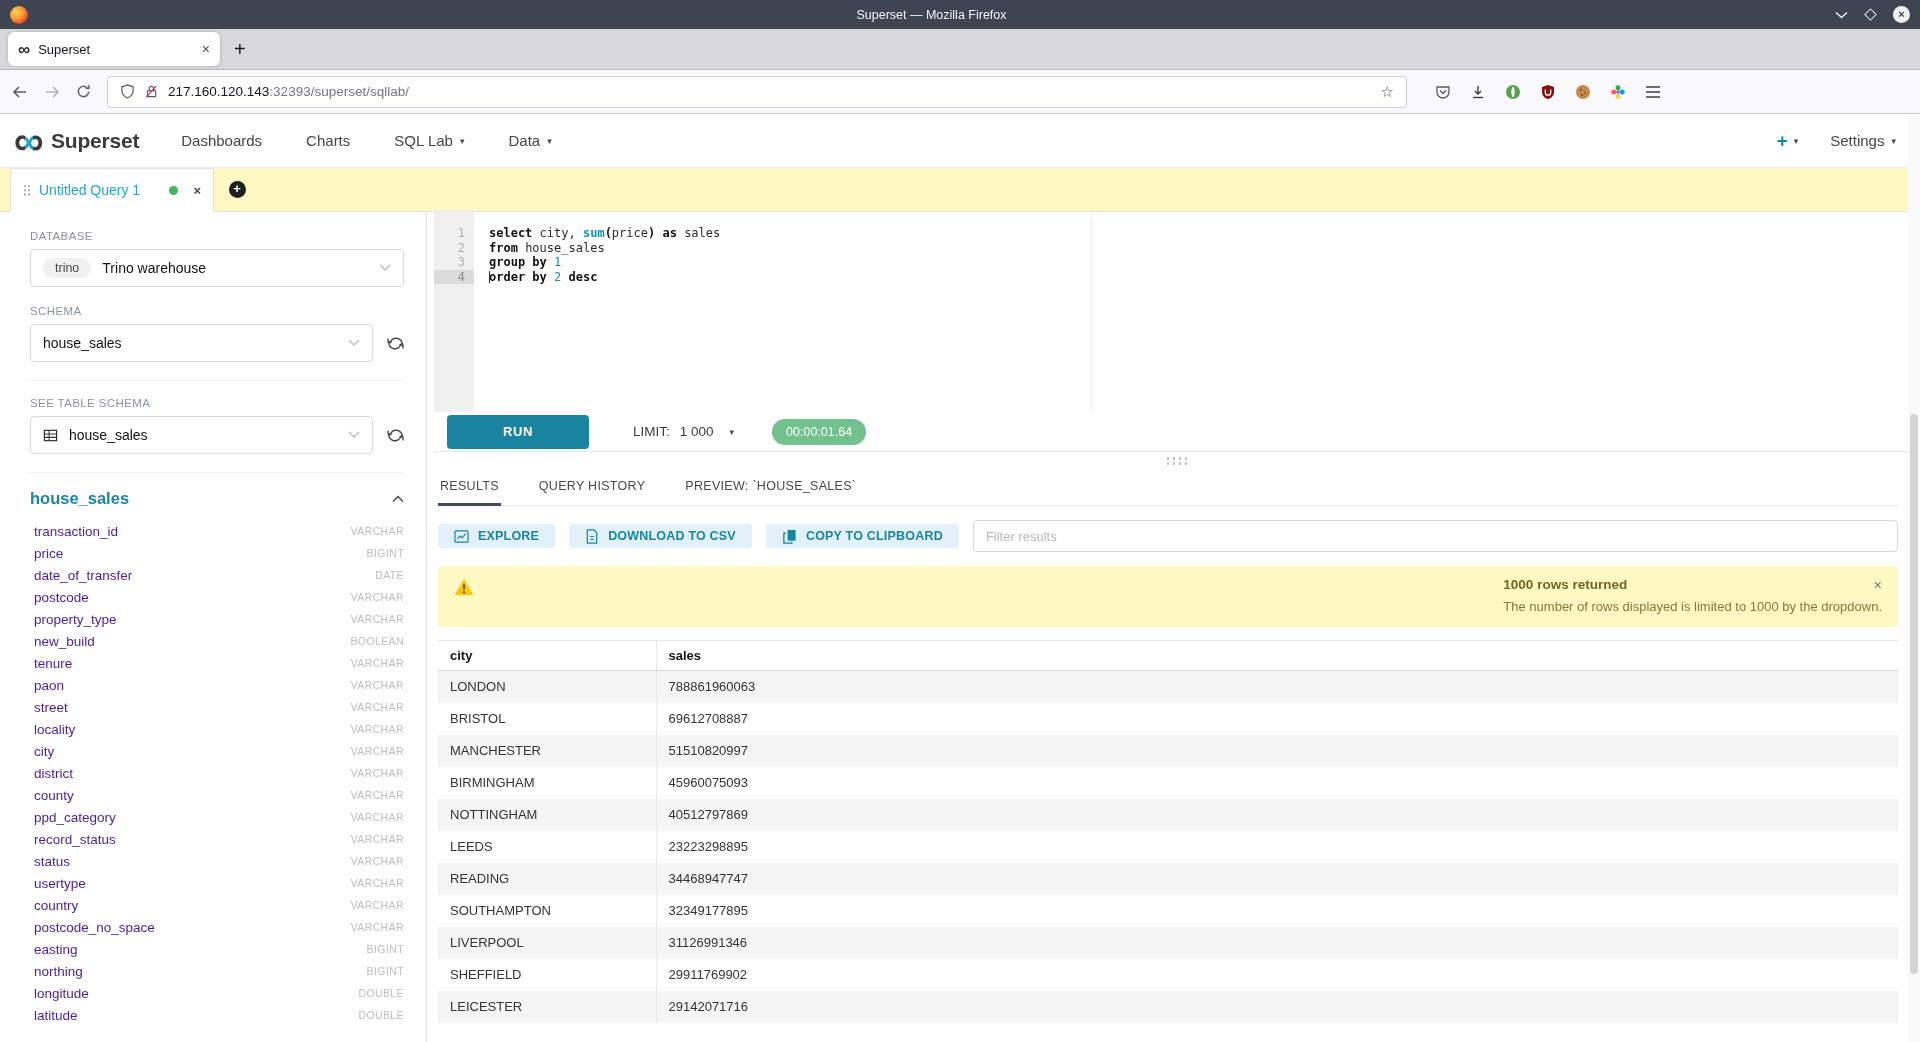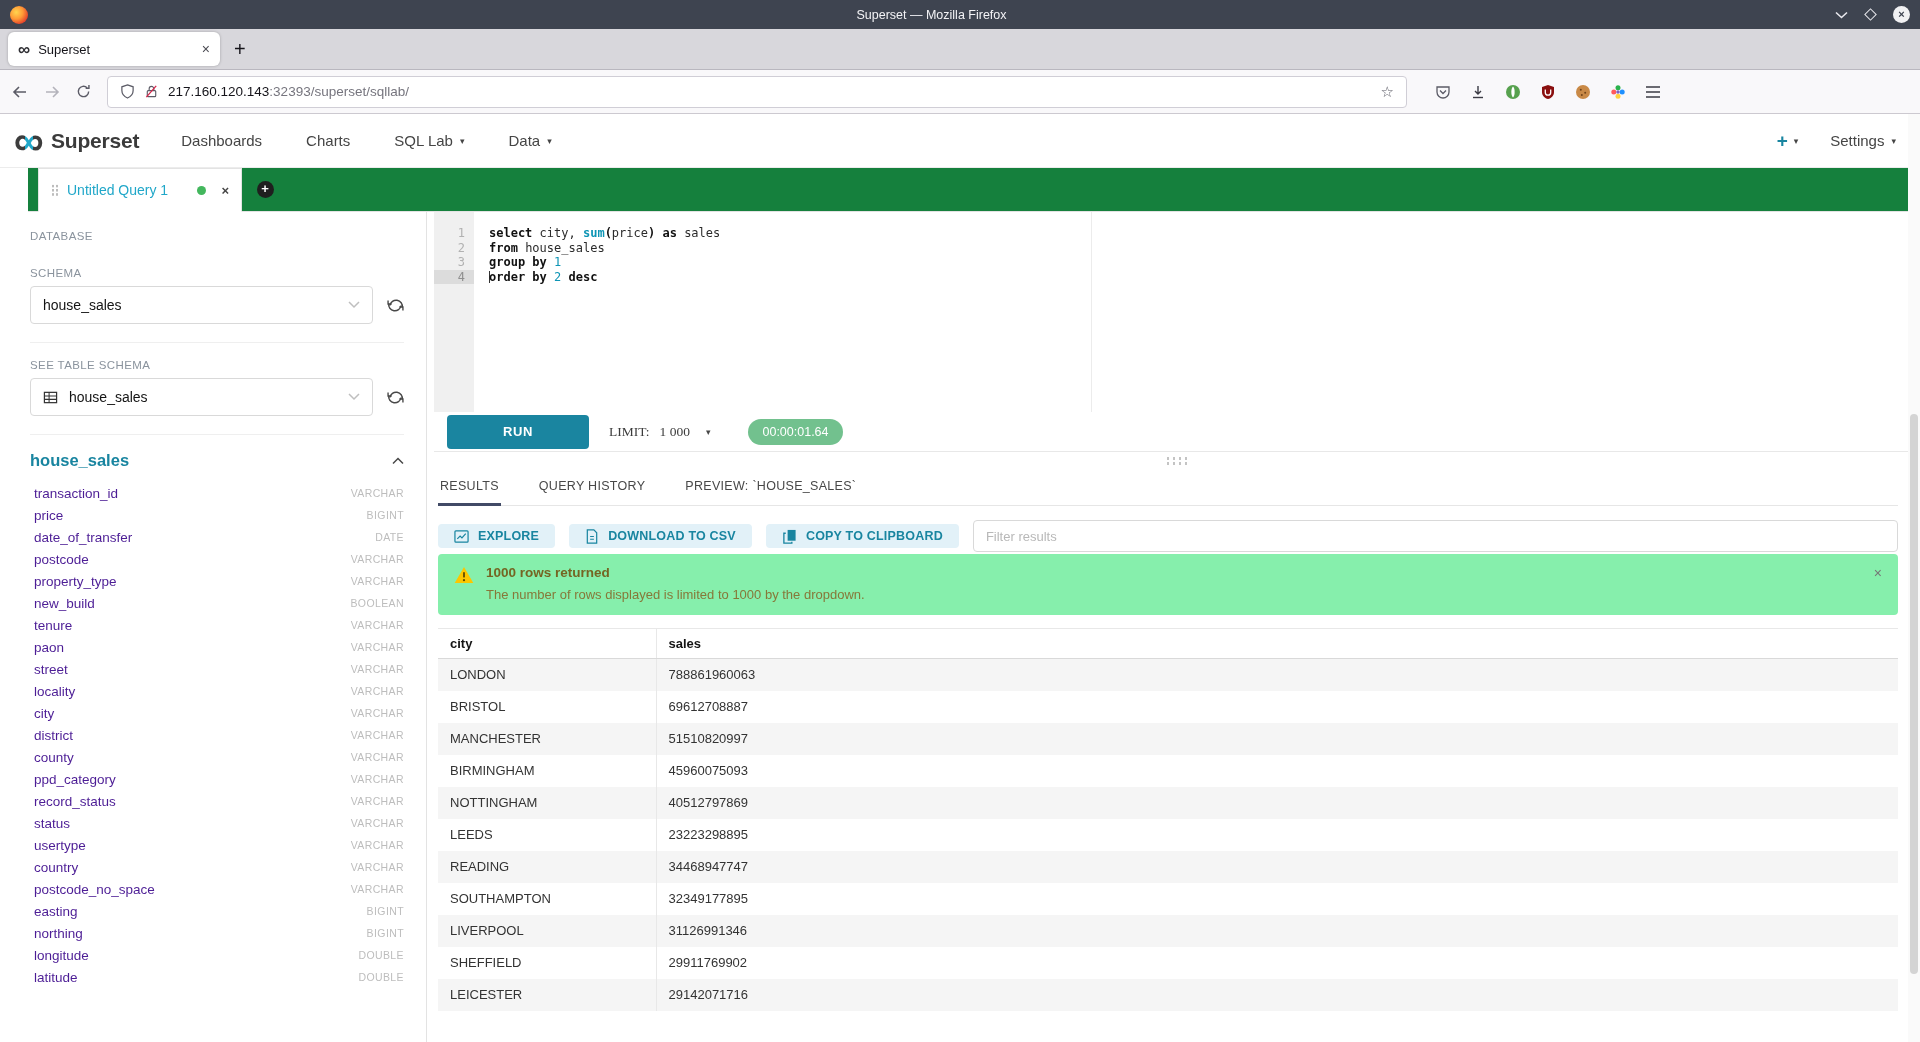--- a/index.html
+++ b/index.html
@@ -46,21 +46,21 @@
   .sbrand-txt { font-size:21px; font-weight:bold; color:#3b3b3b; letter-spacing:-0.2px; }
   .smenu { display:flex; gap:44px; margin-left:42px; }
   .smenu-item { font-size:15px; color:#454545; display:flex; align-items:center; gap:7px; }
   .caret { font-size:9px; color:#454545; }
   .snav-right { margin-left:auto; display:flex; align-items:center; gap:32px; }
   .plus-menu { display:flex; align-items:center; gap:6px; }
   .plus-glyph { color:#1985a0; font-weight:bold; font-size:19px; line-height:1; }
   .settings-menu { font-size:15px; color:#454545; display:flex; align-items:center; gap:7px; }
 
   
-  .qtabbar { height:44px; background:#15803d; border-bottom:1px solid #e3e3e3; display:flex;margin-left:28px; }
+  .qtabbar { height:44px; background:#fef9c3; border-bottom:1px solid #e3e3e3; display:flex; }
   .qtab { margin-left:10px; width:204px; background:#fff; border:1px solid #e3e3e3; border-bottom:1px solid #fff;
     margin-bottom:-1px; display:flex; align-items:center; padding:0 12px; gap:9px; }
   .drag-dots { width:7px; height:12px;
     background:radial-gradient(circle,#bdbdbd 1.1px,transparent 1.2px); background-size:4px 4.2px; }
   .qtab-label { font-size:14px; color:#20a7c9; flex:1; white-space:nowrap; }
   .qtab-dot { width:9px; height:9px; border-radius:50%; background:#43b75d; }
   .qtab-close { color:#454545; font-size:13px; font-weight:bold; margin-left:6px; }
   .qtab-add { width:46px; display:flex; align-items:center; justify-content:center; }
   .plus-circle { width:17px; height:17px; border-radius:50%; background:#1f1f1f; color:#fff;
     font-size:13px; font-weight:bold; line-height:16px; text-align:center; }
@@ -95,21 +95,21 @@
   .code-line { font-size:12px; line-height:14.5px; height:14.5px; white-space:pre; color:#2b2b2b; }
   .tok-kw { font-weight:bold; color:#111; }
   .tok-fn { color:#0e95b5; font-weight:bold; }
   .tok-num { color:#0e95b5; }
   .caret-bar { display:inline-block; width:1.3px; height:12px; background:#333; margin-right:-1.3px; vertical-align:-2px; }
   .print-margin { position:absolute; left:617px; top:0; bottom:0; width:1px; background:#ececec; }
 
   .sql-toolbar { height:40px; display:flex; align-items:center; padding:0 22px 0 13px; border-bottom:1px solid #e8e8e8; }
   .run-btn { width:142px; height:34px; background:#1a85a0; color:#fff; border:none; border-radius:4px;
     font-weight:bold; font-size:13px; letter-spacing:0.6px; font-family:inherit; }
-  .limit-group { margin-left:20px; display:flex; align-items:center; font-size:13.5px; color:#3c3c3c;font-family:Liberation Serif, serif; }
+  .limit-group { margin-left:44px; display:flex; align-items:center; font-size:13.5px; color:#3c3c3c; }
   .limit-value { margin-left:10px; }
   .limit-caret { margin-left:16px; font-size:9px; color:#484848; }
   .timer-badge { margin-left:38px; background:#72c18e; color:#fff; border-radius:14px; padding:6px 14px; font-size:12.5px; }
   .sqlbar-right { margin-left:auto; display:flex; align-items:center; gap:10px; }
   .chip-btn { height:32px; border:none; border-radius:4px; padding:0 15px; display:flex; align-items:center; gap:9px;
     font-weight:bold; font-size:12.5px; letter-spacing:0.3px; font-family:inherit; }
   .saveas-btn { background:#e7f4fa; color:#1985a0; }
   .copylink-btn { background:#dcdcdc; color:#666; }
   .more-btn { color:#444; font-size:15px; font-weight:bold; letter-spacing:1px; margin-left:4px; }
 
@@ -122,22 +122,22 @@
   .stab { padding:11px 2px 12px 2px; font-size:12.5px; color:#484848; letter-spacing:0.3px; position:relative; }
   .stab.active::after { content:''; position:absolute; left:0; right:0; bottom:-1px; height:3px; background:#414a66; }
 
   .results-toolbar { margin-top:14px; display:flex; align-items:center; gap:14px; }
   .rbtn { height:24px; background:#e2f1f8; color:#1985a0; border:none; border-radius:4px; padding:0 16px;
     display:flex; align-items:center; gap:9px; font-weight:bold; font-size:12.5px; letter-spacing:0.2px; font-family:inherit; }
   .filter-input { flex:1; height:32px; border:1px solid #d9d9d9; border-radius:4px; padding:0 12px;
     font-size:13px; color:#141414; font-family:inherit; outline:none; }
   .filter-input::placeholder { color:#b8b8b8; }
 
-  .alert { margin-top:2px; background:#86efac; border-radius:4px; padding:11px 16px 13px 16px;
-    display:flex; position:relative; }
+  .alert { margin-top:14px; background:#fef9c3; border-radius:4px; padding:11px 16px 13px 16px;
+    display:flex; position:relative;justify-content:space-between; }
   .alert-texts { margin-left:12px; }
   .alert-title { font-size:13.5px; font-weight:bold; color:#756523; }
   .alert-msg { margin-top:7px; font-size:13px; color:#867839; }
   .alert-close { position:absolute; right:16px; top:11px; color:#757575; font-size:14px; }
 
   .rtable { margin-top:13px; width:100%; border-collapse:collapse; table-layout:fixed; }
   .rtable th { text-align:left; font-size:13px; font-weight:bold; color:#141414; height:30px; padding-left:12px;
     border-top:1px solid #e8e8e8; border-bottom:1px solid #d9d9d9; background:#fff; }
   .rtable td { font-size:13px; color:#333; height:32px; padding-left:12px; }
   .rtable tbody tr:nth-child(odd) td { background:#f5f5f5; }
@@ -299,20 +299,31 @@
   </div>
   <div class="qtab-add">
     <span class="plus-circle">+</span>
   </div>
 </div>
 
 <div class="main">
 
   <div class="sidebar">
     <div class="field-label">DATABASE</div>
+    <div class="select-row">
+      <div class="sel">
+        <span class="db-pill">trino</span>
+        <span>Trino warehouse</span>
+        <span class="sel-caret">
+          <svg width="12" height="8" viewBox="0 0 12 8">
+              <path d="M1 1l5 5 5-5" fill="none" stroke="#bfbfbf" stroke-width="1.5"></path>
+            </svg>
+        </span>
+      </div>
+    </div>
 
     <div class="sec-gap"></div>
     <div class="field-label">SCHEMA</div>
     <div class="select-row">
       <div class="sel">
         <span>house_sales</span>
         <span class="sel-caret">
           <svg width="12" height="8" viewBox="0 0 12 8">
               <path d="M1 1l5 5 5-5" fill="none" stroke="#bfbfbf" stroke-width="1.5"></path>
             </svg>

